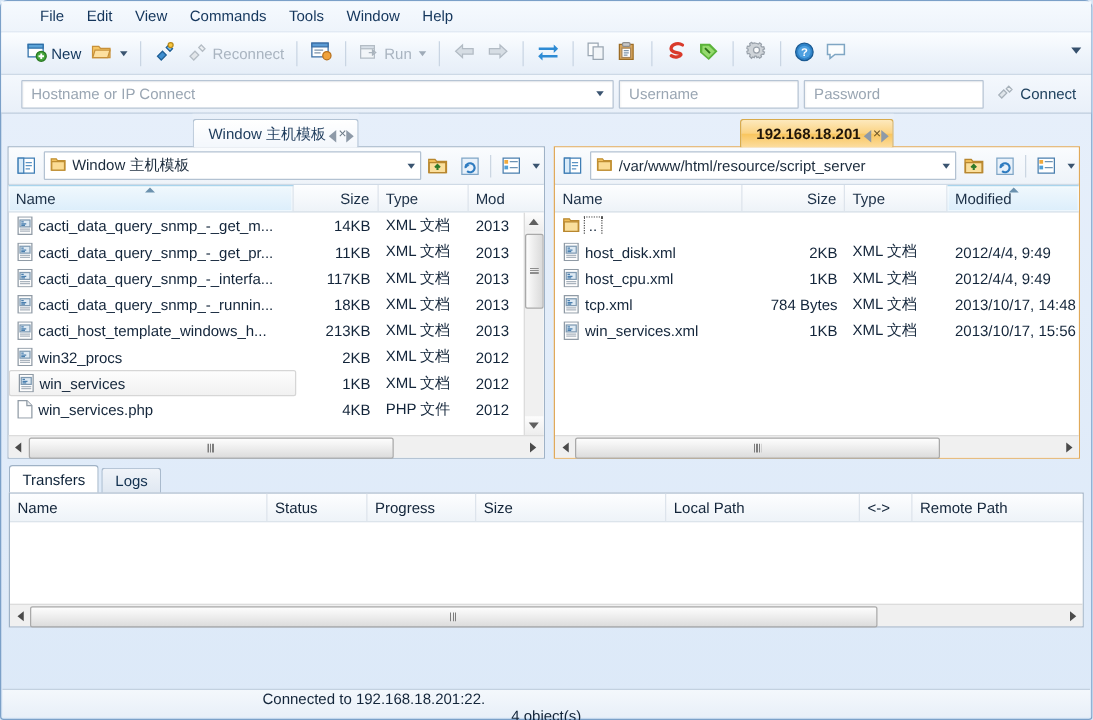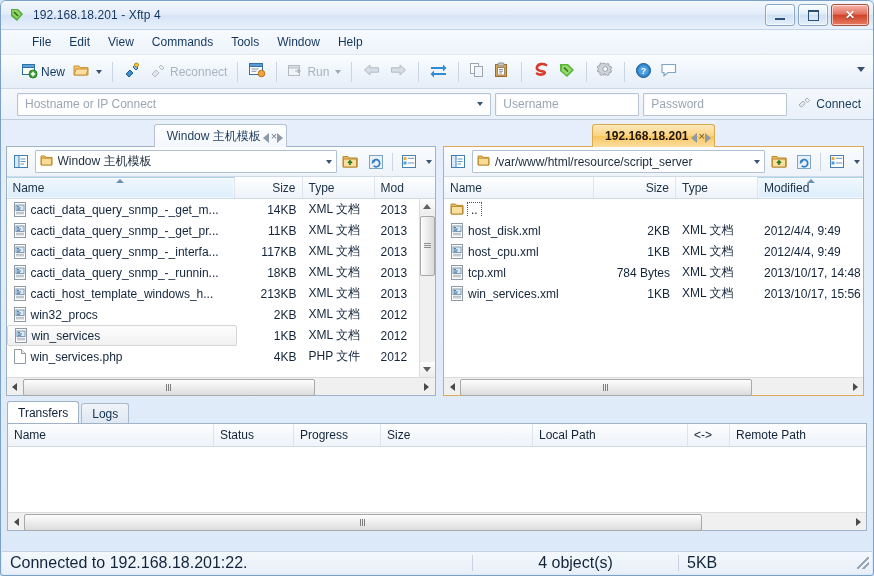--- a/index.html
+++ b/index.html
@@ -154,56 +154,35 @@
     background:linear-gradient(180deg,#f0f4f9 0%,#dfe7f1 100%);
   }
   .btab.active{background:#fff;height:22px;color:#0d2238;border-color:#9fb2c6;}
   .bpanel{flex:1;border:1px solid #9fb2c6;background:#fff;display:flex;flex-direction:column;min-height:0;margin-top:-1px;}
   .bhead{display:flex;height:22px;background:linear-gradient(180deg,#fdfeff 0%,#eef3f8 100%);border-bottom:1px solid #d2dbe5;font-size:12px;color:#13253a;}
   .bbody{flex:1;background:#fff;}
   
   .statusbar{
     position:absolute;left:1px;right:1px;bottom:1px;height:22px;display:flex;align-items:center;
     background:linear-gradient(180deg,#f4f8fc 0%,#e8eff8 100%);
-    border-top:1px solid #c3d1e0;font-size:16px;color:#13253a;
+    border-top:1px solid #c3d1e0;font-size:12px;color:#13253a;flex-direction:column;
   }
   .sb-cell{padding:0 8px;height:22px;display:flex;align-items:center;box-sizing:border-box;}
   .sb-sep{width:1px;height:16px;background:#c7d3e0;}
   .grip{margin-left:auto;margin-right:3px;width:12px;height:12px;
     background:
       linear-gradient(135deg,transparent 45%,#9aa7b5 45%,#9aa7b5 55%,transparent 55%) ,
       linear-gradient(135deg,transparent 70%,#9aa7b5 70%,#9aa7b5 80%,transparent 80%);
   }
 </style>
 </head>
 <body>
 
 <div class="app">
 
-  <div class="titlebar">
-    <span class="title-ico">
-      <svg width="16" height="16" viewBox="0 0 16 16">
-        <path d="M2 2 L9 2 L14 7 L8 14 L2 9 Z" fill="#55a83a"></path>
-        <path d="M3 3 L8 3 L12 7 L8 12 L3.5 8 Z" fill="#8fd46a"></path>
-        <path d="M5 5 L9 9" stroke="#2c6e19" stroke-width="1.6" fill="none"></path>
-      </svg>
-    </span>
-    <span class="title-text">192.168.18.201 - Xftp 4</span>
-    <div class="wincontrols">
-      <div class="wbtn">
-          <span class="bar"></span>
-        </div>
-      <div class="wbtn">
-          <span class="sq"></span>
-        </div>
-      <div class="wbtn close">
-          <span class="x">✕</span>
-        </div>
-    </div>
-  </div>
 
   <div class="menubar">
     <div class="menuitem">File</div>
     <div class="menuitem">Edit</div>
     <div class="menuitem">View</div>
     <div class="menuitem">Commands</div>
     <div class="menuitem">Tools</div>
     <div class="menuitem">Window</div>
     <div class="menuitem">Help</div>
   </div>

